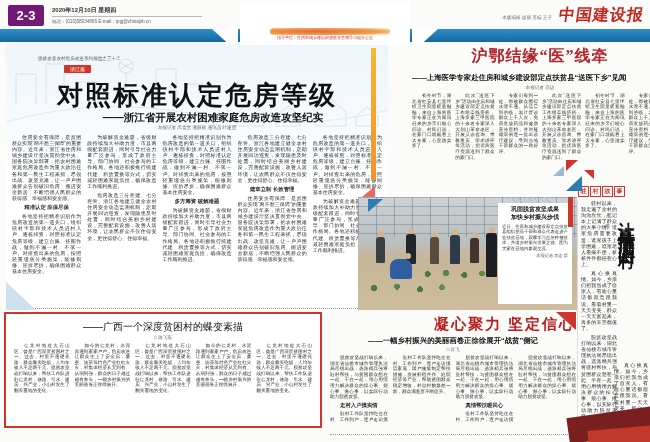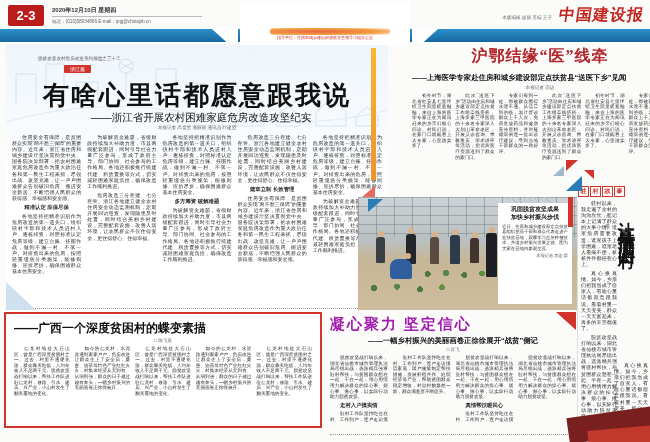--- a/index.html
+++ b/index.html
@@ -1,20 +1,20 @@
 <!DOCTYPE html>
 <html><head>
 <meta charset="utf-8">
 <style>
   html,body{margin:0;padding:0;}
   body{width:650px;height:442px;position:relative;background:#fbfbfa;overflow:hidden;
        font-family:"Liberation Sans",sans-serif;color:#222;}
   .abs{position:absolute;}
   
-  #pageno{left:8px;top:5px;width:36px;height:21px;background:#b91c1c;color:#fff;
+  #pageno{left:8px;top:5px;width:36px;height:21px;background:#701a75;color:#fff;
           font-weight:bold;font-size:13px;line-height:21px;text-align:center;border-radius:2px;}
   #dateline{left:52px;top:6px;font-size:6px;font-weight:bold;color:#333;}
   #contact{left:52px;top:16px;font-size:4.6px;color:#666;border-top:0.5px solid #bbb;padding-top:2px;width:150px;}
   #edition-note{right:98px;top:15px;font-size:4.6px;color:#666;}
   #masthead{right:6px;top:5px;font-size:16px;font-weight:bold;color:#c2261f;
             font-family:"Liberation Serif",serif;transform:skewX(-8deg);letter-spacing:1px;}
   #blueband{left:0;top:29px;width:650px;height:13px;
             background:linear-gradient(180deg,#2e8fca,#1668a0);}
   .band-notch{top:29px;width:26px;height:13px;background:#fff;}
   #notch-l{left:212px;clip-path:polygon(0 0,100% 0,100% 100%,55% 100%);}
@@ -35,21 +35,21 @@
   .tcol p.sub{font-weight:bold;text-align:center;text-indent:0;font-size:5.4px;margin:3px 0;}
   .kicker{font-size:4.6px;color:#555;}
   .byline{font-size:4.6px;color:#666;text-align:center;}
   
   #main-art{left:6px;top:44px;width:382px;height:266px;background:linear-gradient(180deg,#eef5fb 0%,#ffffff 55%);}
   #main-sky{left:0;top:0;width:382px;height:85px;opacity:.6;}
   #main-series{left:32px;top:12px;}
   #main-tag{left:58px;top:21px;background:#d0342c;color:#fff;font-size:5px;padding:1px 6px;border-radius:1px;}
   #main-title{left:0;top:34px;width:382px;text-align:center;font-size:26px;font-weight:bold;
               letter-spacing:2px;font-family:"Liberation Serif",serif;color:#111;}
-  #main-subtitle{left:4px;top:67px;width:382px;text-align:center;font-size:10.5px;font-weight:normal;color:#111;}
+  #main-subtitle{left:16px;top:67px;width:382px;text-align:center;font-size:10.5px;font-weight:bold;color:#111;}
   #main-byline{left:0;top:81px;width:382px;}
   #main-cols{left:6px;top:90px;width:370px;height:170px;gap:6px;}
   #main-dots{left:6px;top:264px;width:370px;border-top:1px dotted #999;}
   #main-curl{left:0px;top:238px;width:0;height:0;border-left:30px solid #cfe0ef;border-top:28px solid transparent;}
   
   #med-art{left:412px;top:46px;width:256px;}
   #med-title{width:256px;text-align:center;font-size:16px;font-weight:bold;color:#b2252a;
              font-family:"Liberation Serif",serif;letter-spacing:1px;}
   #med-subtitle{width:256px;text-align:left;font-size:7.4px;font-weight:bold;margin-top:6px;color:#111;}
   #med-byline{width:256px;margin-top:2px;}
@@ -82,27 +82,27 @@
   .tagchar{width:9px;height:9px;border:0.8px solid #d0342c;color:#d0342c;font-size:6px;font-weight:bold;
            text-align:center;line-height:9px;background:#fff;}
   #mt-col1{left:577px;top:200px;width:36px;height:228px;border-left:0.5px solid #ddd;padding-left:3px;}
   #mt-byline{left:605px;top:214px;writing-mode:vertical-rl;font-size:4.6px;color:#666;}
   #mt-title{left:615px;top:208px;height:150px;writing-mode:vertical-rl;font-size:17px;font-weight:bold;
             letter-spacing:5px;font-family:"Liberation Serif",serif;color:#111;}
   #mt-col2{left:614px;top:362px;width:34px;height:66px;}
   
   #rl-art{left:4px;top:312px;width:318px;height:116px;border:2.5px solid #d0342c;background:#fff;box-sizing:border-box;padding:4px 8px;}
   #rl-title{text-align:center;font-size:16px;font-weight:bold;font-family:"Liberation Serif",serif;letter-spacing:2px;color:#111;}
-  #rl-subtitle{font-size:12px;font-weight:bold;margin-top:2px;color:#111;}
+  #rl-subtitle{text-align:center;font-size:10px;font-weight:normal;margin-top:2px;color:#111;}
   #rl-byline{margin-top:1px;}
   #rl-cols{margin-top:3px;height:62px;gap:5px;}
   #rl-cols .tcol{font-size:4.6px;line-height:5.6px;}
   
   #xt-art{left:330px;top:315px;width:246px;}
-  #xt-title{text-align:left;font-size:15px;font-weight:bold;font-family:"Liberation Serif",serif;letter-spacing:2px;color:#a21caf;}
+  #xt-title{text-align:right;font-size:15px;font-weight:bold;font-family:"Liberation Serif",serif;letter-spacing:2px;color:#b91c1c;}
   #xt-subtitle{text-align:center;font-size:7.4px;font-weight:bold;margin-top:2px;color:#111;}
   #xt-byline{margin-top:1px;}
   #xt-cols{margin-top:3px;height:68px;gap:5px;}
   #xt-cols .tcol{font-size:4.6px;line-height:5.6px;}
   #xt-dots{left:330px;top:434px;width:246px;border-top:1px dotted #999;}
   
   #orange-bar{left:371px;top:48px;width:5px;height:132px;background:linear-gradient(180deg,#f7b733,#f0932b);}
   .tri{width:0;height:0;}
   #triA1{left:362px;top:186px;border-left:13px solid transparent;border-bottom:11px solid #e76a5f;}
   #triA2{left:368px;top:199px;border-right:15px solid transparent;border-top:13px solid #2b7bb5;}
@@ -135,21 +135,21 @@
     <g stroke="#bcd4ea" fill="none" stroke-width="1">
       <path d="M10 60 V30 H30 V60 M40 60 V20 H58 V60 M70 60 V38 H92 V60 M150 60 V25 H170 V60 M180 60 V40 H200 V60"></path>
       <circle cx="120" cy="22" r="7"></circle>
         <path d="M120 29 V55 M113 18 l14 8 M127 18 l-14 8"></path>
       <path d="M230 70 l14 -12 14 12 v12 h-28 z M270 72 l12 -10 12 10 v10 h-24 z M310 68 l15 -13 15 13 v14 h-30 z M350 72 l11 -9 11 9 v10 h-22 z"></path>
       <path d="M0 78 q90 -26 190 -8 q110 18 192 -4" stroke="#cfe0ef"></path>
     </g>
   </svg>
   <div class="abs kicker" id="main-series">脱贫攻坚农村危房改造系列报道之三十二</div>
   <div class="abs" id="main-tag">浙江篇</div>
-  <div class="abs" id="main-title">有啥心里话都愿意跟我说</div>
+  <div class="abs" id="main-title">对照标准认定危房等级</div>
   <div class="abs" id="main-subtitle">——浙江省开展农村困难家庭危房改造攻坚纪实</div>
   <div class="abs byline" id="main-byline">本报记者 高雪雯 潘丽丽 通讯员 叶建盟</div>
   <div class="abs tcols" id="main-cols">
     <div class="tcol">
       <p>住房安全有保障，是贫困群众实现“两不愁三保障”的重要内容。近年来，浙江省住房和城乡建设厅坚决贯彻党中央、国务院决策部署，把农村困难家庭危房改造作为重大政治任务和第一民生工程来抓，尽锐出战、攻坚克难，让一户户困难群众告别破旧危房、搬进安全新居，不断增强人民群众的获得感、幸福感和安全感。</p>
       <p class="sub">精准认定 应保尽保</p>
       <p>各地坚持把精准识别作为危房改造的第一道关口，组织镇村干部和技术人员进村入户、逐栋排查，对照标准认定危房等级，建立台账、挂图作战，做到不漏一村、不落一户。对排查出来的危房，按照轻重缓急分类施策，能修则修、应拆尽拆，确保困难群众基本住房安全。</p>
     </div>
     <div class="tcol">
       <p>为破解资金难题，省级财政持续加大补助力度，市县两级配套跟进，同时引导社会力量广泛参与，形成了政府主导、部门协同、社会参与的工作格局。各地还积极推行统建代建、租赁置换等方式，切实减轻困难家庭负担，确保改造工作顺利推进。</p>

